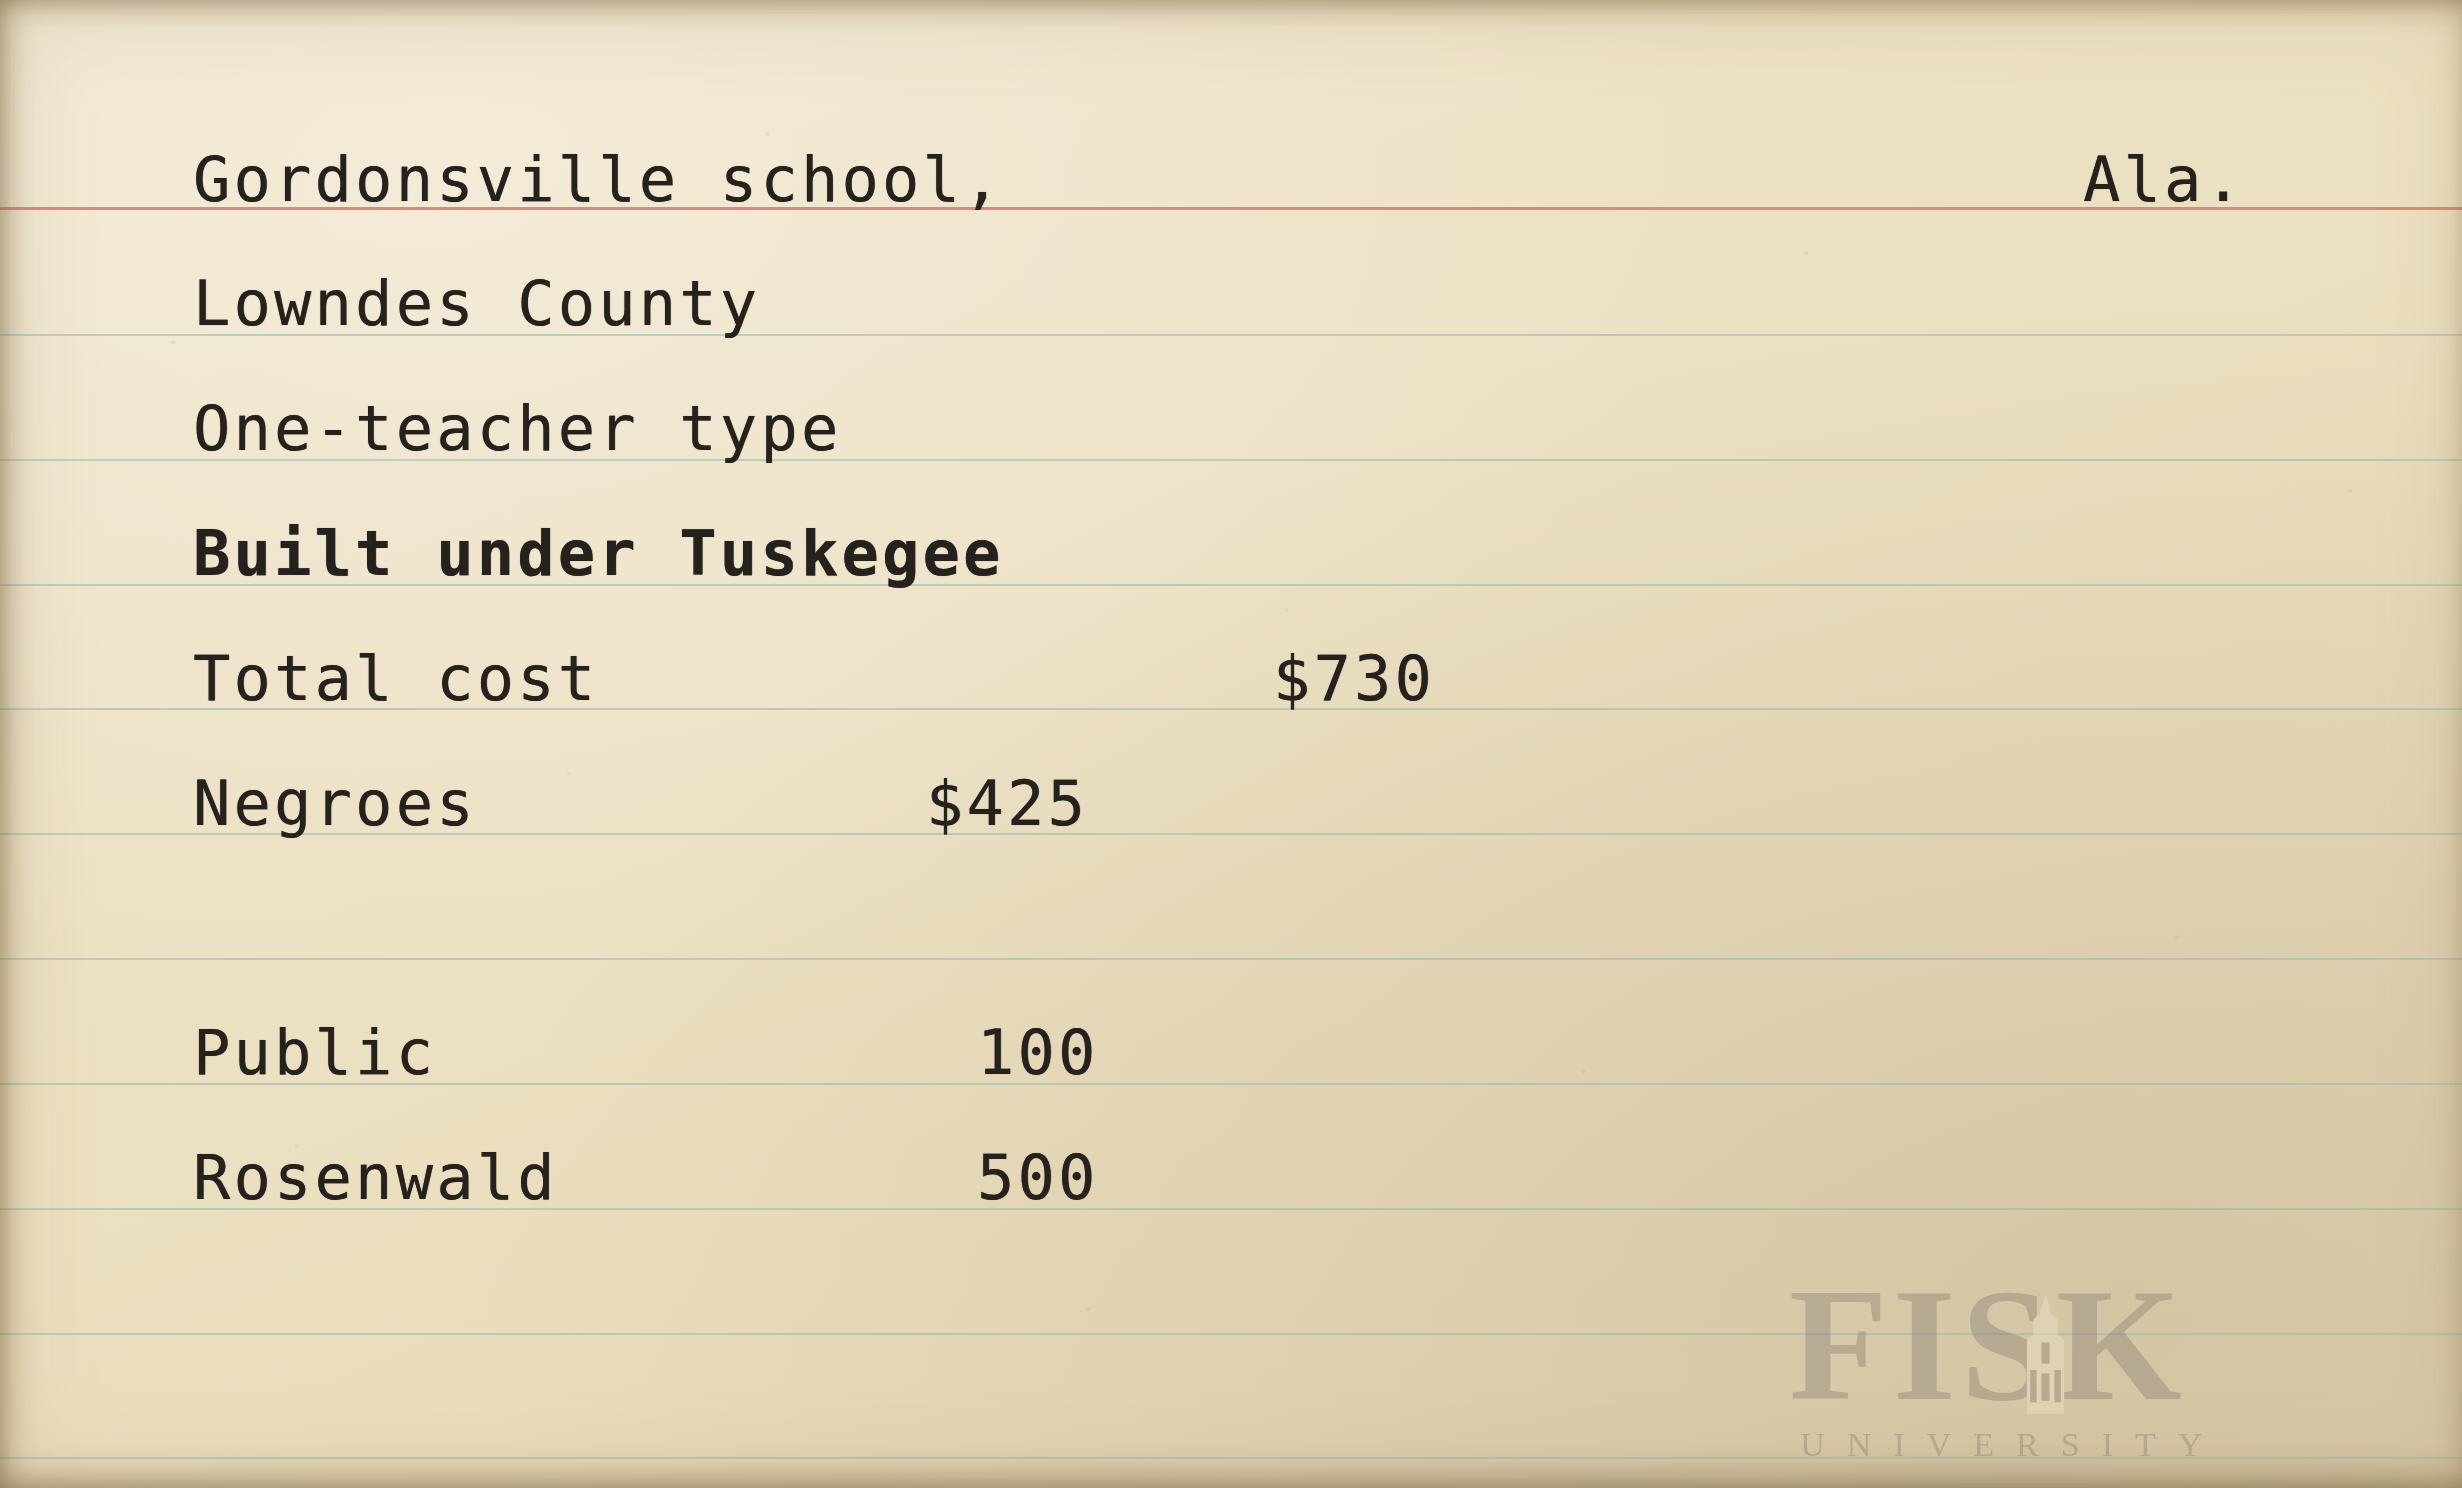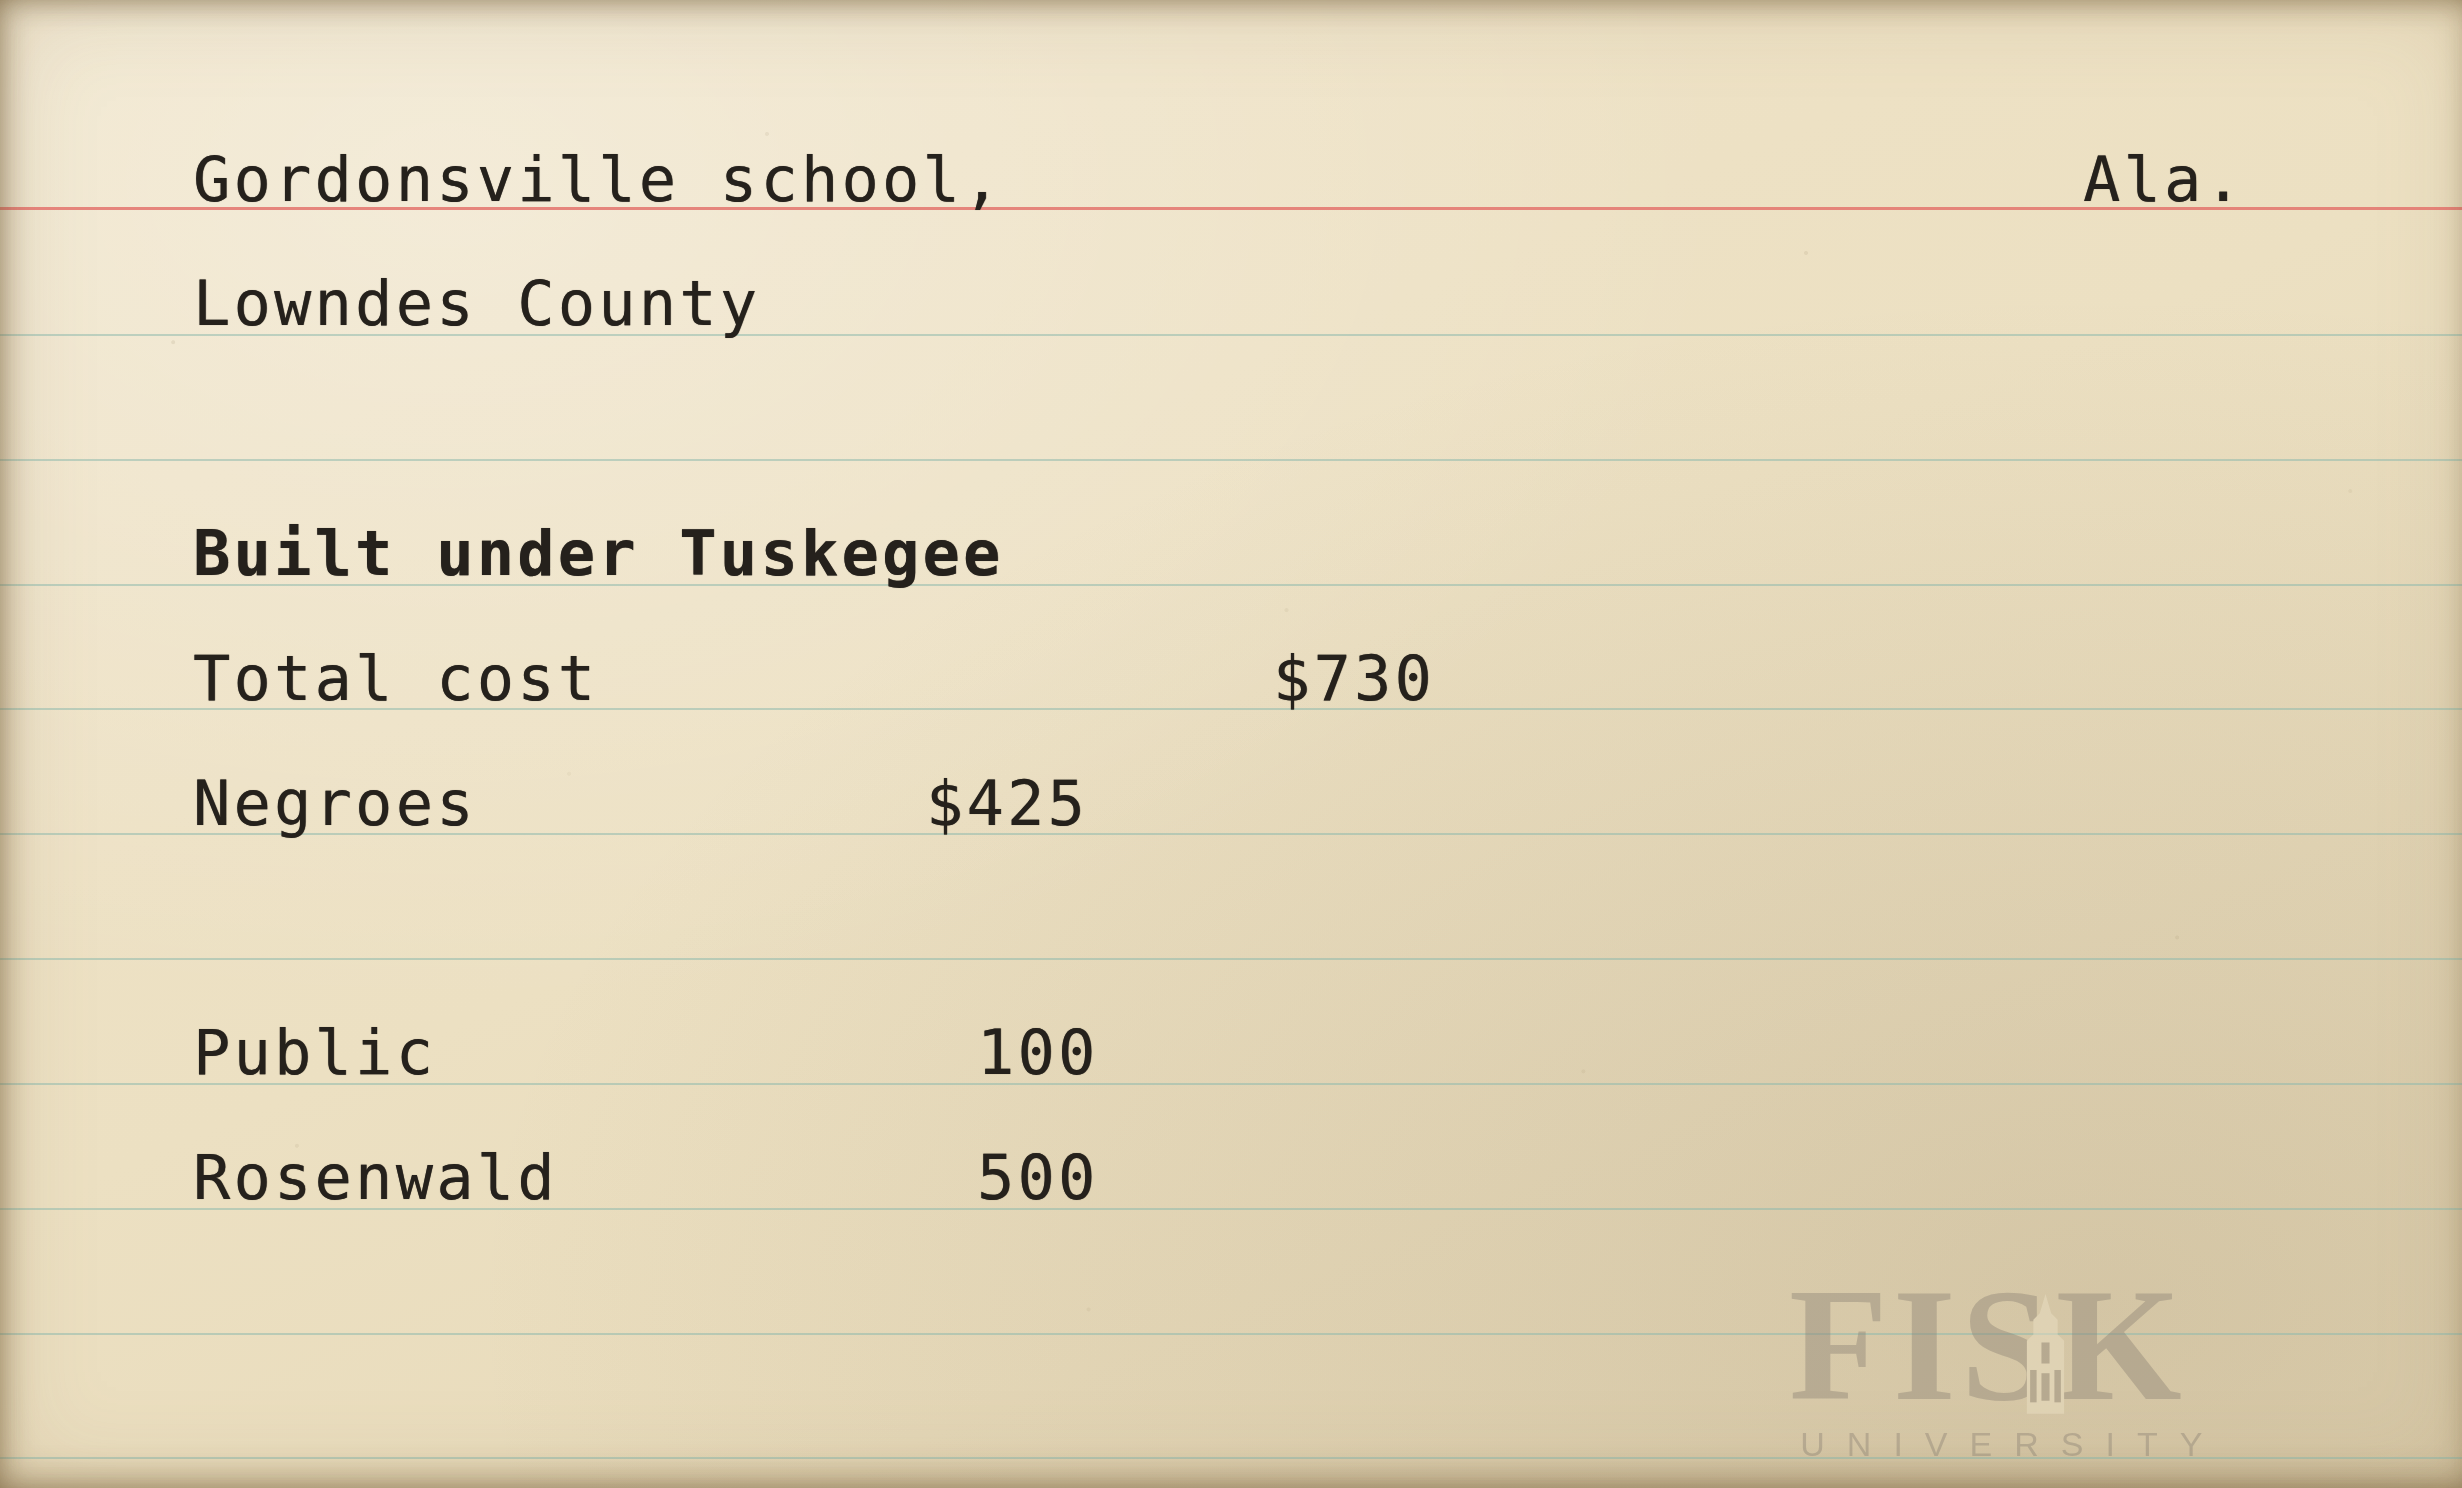--- a/index.html
+++ b/index.html
@@ -105,21 +105,21 @@
     font-weight: bold;
     font-size: 162px;
     letter-spacing: 4.9px;
     color: #8d8375;
     line-height: 1;
   }
   #wm-sub {
     position: absolute;
     left: 11.3px;
     bottom: -4.9px;
-    font-family: Liberation Sans, sans-serif;
+    font-family: Liberation Serif, serif;
     font-size: 34px;
     letter-spacing: 22px;
     color: #8d8375;
   }
   #wm-tower {
     position: absolute;
     left: 212px;
     top: 27.6px;
     width: 89px;
     height: 122px;
@@ -139,20 +139,21 @@
   <div class="rule" style="top:958px"></div>
   <div class="rule" style="top:1083px"></div>
   <div class="rule" style="top:1208px"></div>
   <div class="rule" style="top:1333px"></div>
   <div class="rule" style="top:1457px"></div>
 
   <div class="typed" style="left:193px; top:143px;">Gordonsville school,</div>
   <div class="typed" style="left:2083px; top:143px;">Ala.</div>
 
   <div class="typed" style="left:193px; top:267px;">Lowndes County</div>
+  <div class="typed" style="left:193px; top:392px;">One-teacher type</div>
   <div class="typed" style="left:193px; top:517px;font-weight:bold;">Built under Tuskegee</div>
   <div class="typed" style="left:193px; top:642px;">Total cost</div>
   <div class="typed" style="left:193px; top:767px;">Negroes</div>
   <div class="typed" style="left:193px; top:1016px;">Public</div>
   <div class="typed" style="left:193px; top:1141px;">Rosenwald</div>
 
   <div class="typed" style="left:1273px; top:642px;">$730</div>
   <div class="typed" style="left:926px; top:767px;">$425</div>
   <div class="typed" style="left:926px; top:892px;"></div>
   <div class="typed" style="left:977px; top:1016px;">100</div>

